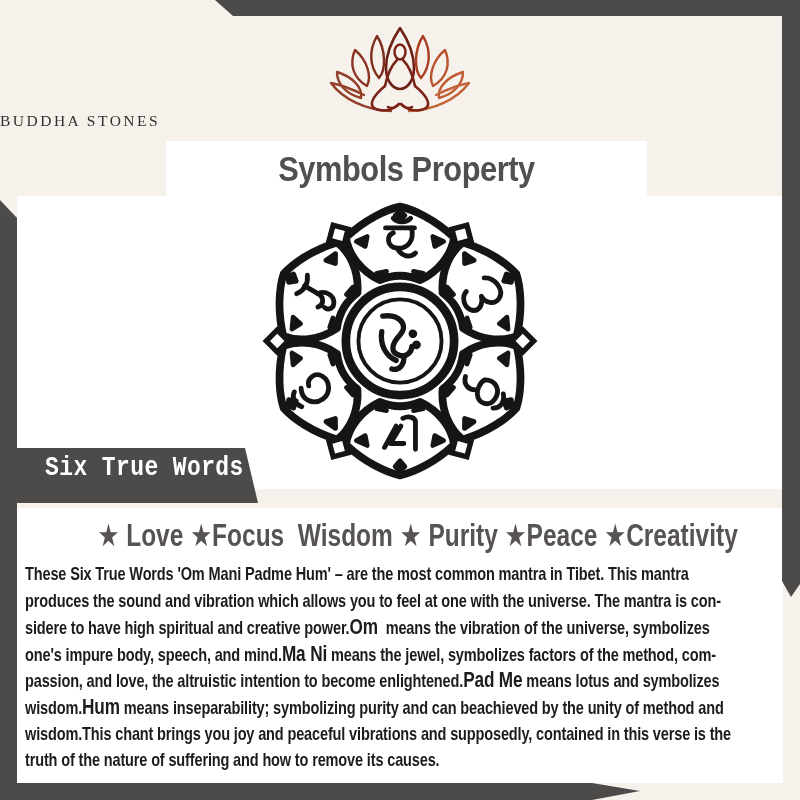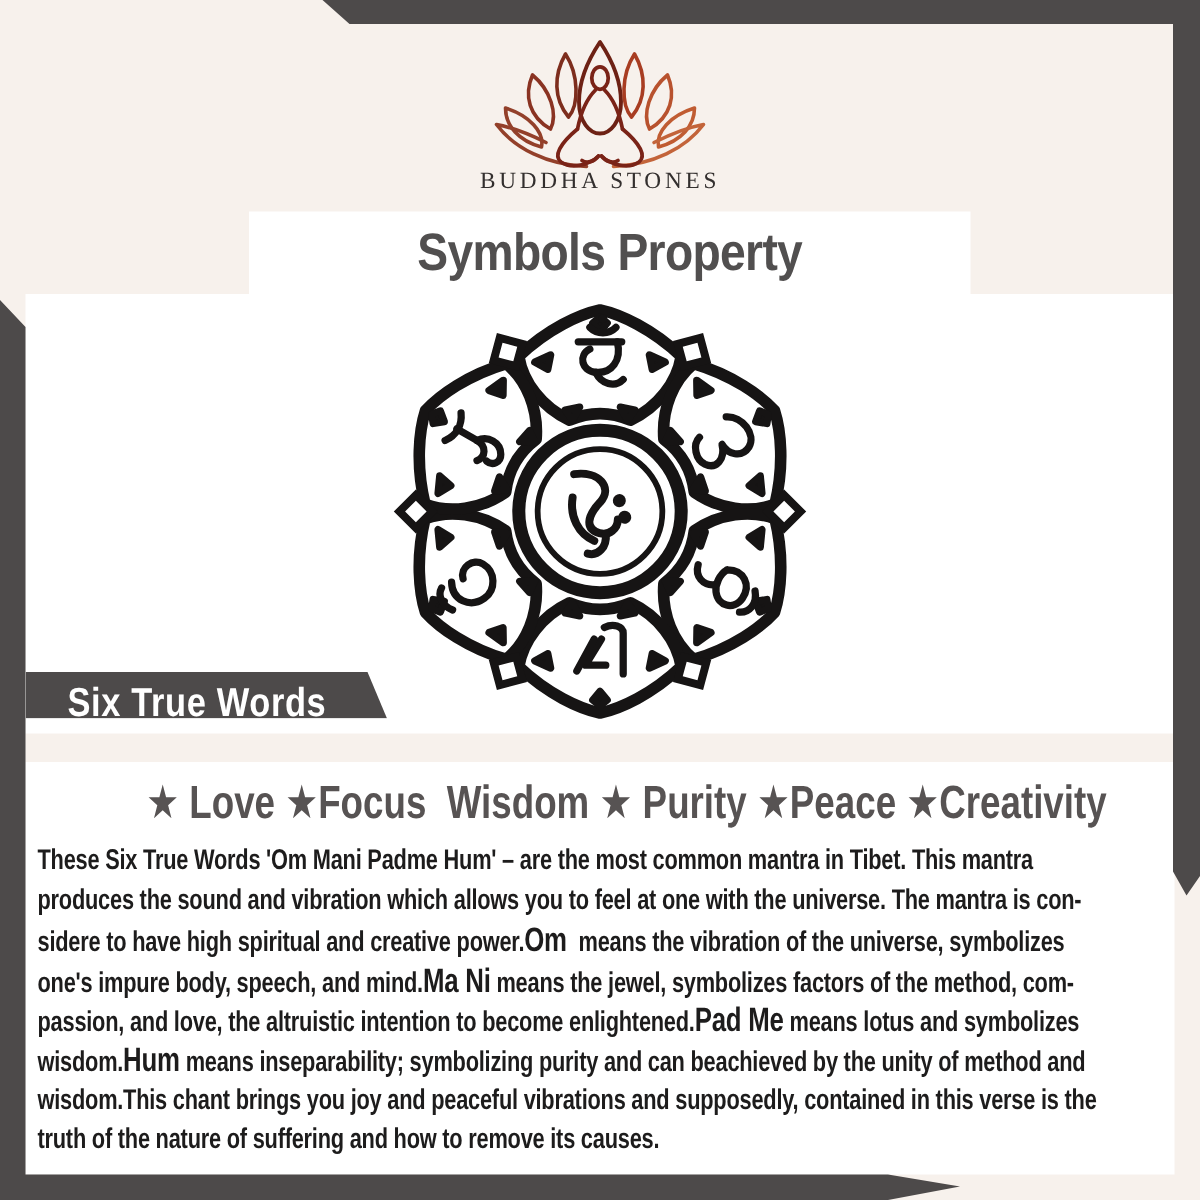--- a/index.html
+++ b/index.html
@@ -15,37 +15,38 @@
   }
   .panel{position:absolute;background:var(--white);}
   #title-panel{left:166px;top:141px;width:481px;height:55px;z-index:1;}
   #mid-panel{left:17px;top:196px;width:766px;height:293px;z-index:1;}
   #bottom-panel{left:17px;top:508px;width:766px;height:275px;z-index:1;}
 
   #ribbons{position:absolute;left:0;top:0;z-index:6;pointer-events:none;}
 
   #logo{position:absolute;left:310px;top:24px;width:180px;height:90px;z-index:2;}
   #brand-name{
-    position:absolute;left:0;top:112px;width:800px;text-align:center;z-index:2;
+    position:absolute;left:0;top:112px;width:800px;z-index:2;
     font-family:"Liberation Serif","DejaVu Serif",serif;
     font-size:15.5px;letter-spacing:2.5px;color:#332f2e;font-weight:500;
   }
   #page-title{
     position:absolute;left:166px;top:141px;width:481px;height:55px;z-index:2;
     display:flex;align-items:center;justify-content:center;
     font-size:35px;font-weight:bold;color:var(--titlegray);
     transform:scaleX(0.88);transform-origin:center;
     letter-spacing:-0.5px;white-space:pre;
   }
   #mantra{position:absolute;left:255px;top:196px;width:290px;height:290px;z-index:3;}
 
   #badge{
-    position:absolute;left:17px;top:448px;width:241px;height:31px;z-index:4;
+    position:absolute;left:17px;top:448px;width:241px;height:55px;z-index:4;
     background:var(--dark);
     clip-path:polygon(0 0,228px 0,100% 100%,0 100%);
+    font-family:Liberation Mono, monospace;
   }
   #badge-label{
     position:absolute;left:28px;top:0;height:41px;line-height:41px;z-index:5;
     color:#fff;font-size:27px;font-weight:bold;white-space:pre;
     transform:scaleX(0.85);transform-origin:left center;letter-spacing:0.5px;
   }
   #features-line{
     position:absolute;left:17px;top:517px;width:766px;z-index:4;
     text-align:center;font-size:31px;font-weight:bold;color:var(--featgray);
     transform:scaleX(0.79);transform-origin:center;white-space:pre;

